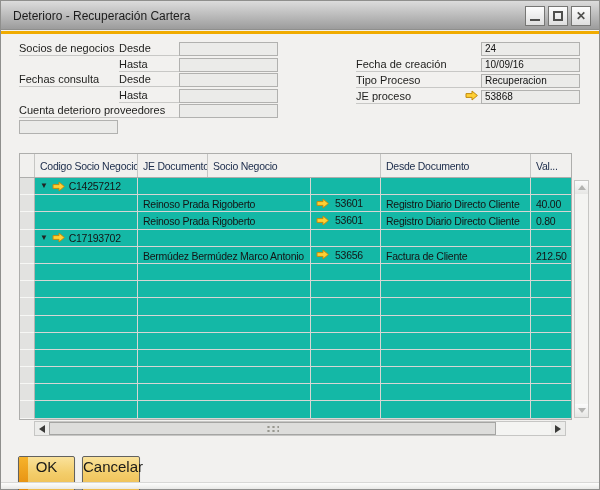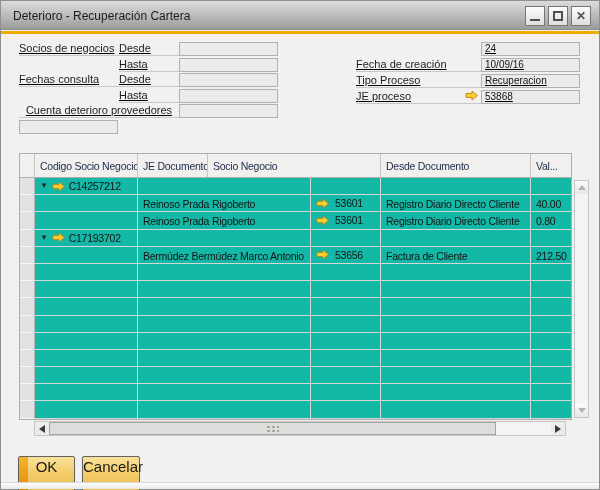--- a/index.html
+++ b/index.html
@@ -36,30 +36,30 @@
   .glyph-close {
     position:absolute; left:0; top:1px; width:100%; text-align:center;
     font-size:12px; font-weight:bold; color:#4f4f4d; line-height:17px;
   }
   .goldline { position:absolute; left:0; right:0; top:30px; height:3px; background:#f0ab00; }
 
   
   .form { position:absolute; }
   .form-left  { left:18px;  top:41px; width:278px; }
   .form-right { left:355px; top:41px; width:224px; }
-  .frow { display:flex; align-items:flex-start; height:15.5px;text-decoration:underline; }
+  .frow { display:flex; align-items:flex-start; height:15.5px; }
   .form-right .frow { height:16px; }
   .flabel {
     font-size:11px; color:#1d1d1b; white-space:nowrap; overflow:hidden;
     height:14px; line-height:13px;
   }
   .ul { border-bottom:1px solid #c8c8c6; }
   .lab-main { width:100px; }
   .lab-sub  { width:60px; }
-  .lab-wide { width:160px;text-align:center; }
+  .lab-wide { width:160px; }
   .lab-r    { width:125px; display:flex; }
   .lab-r .arrow-slot { margin-left:auto; margin-right:3px; }
   .num-label { margin-left:auto; padding:0 28px 0 14px;margin-top:24px; }
   .ffield {
     width:99px; height:14px;
     background:#ebebe9; border:1px solid #b1b1af;
     font-size:10px; color:#111; line-height:12px; padding:0 3px;
     white-space:nowrap; overflow:hidden;
   }
 

